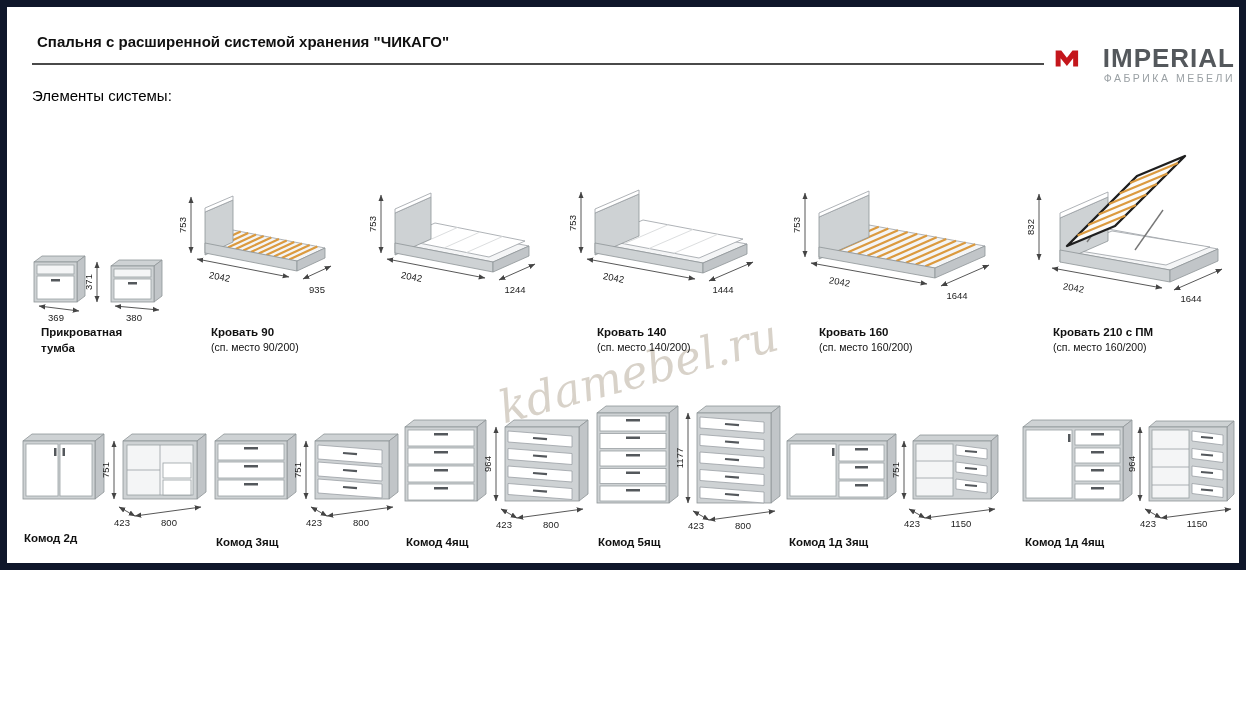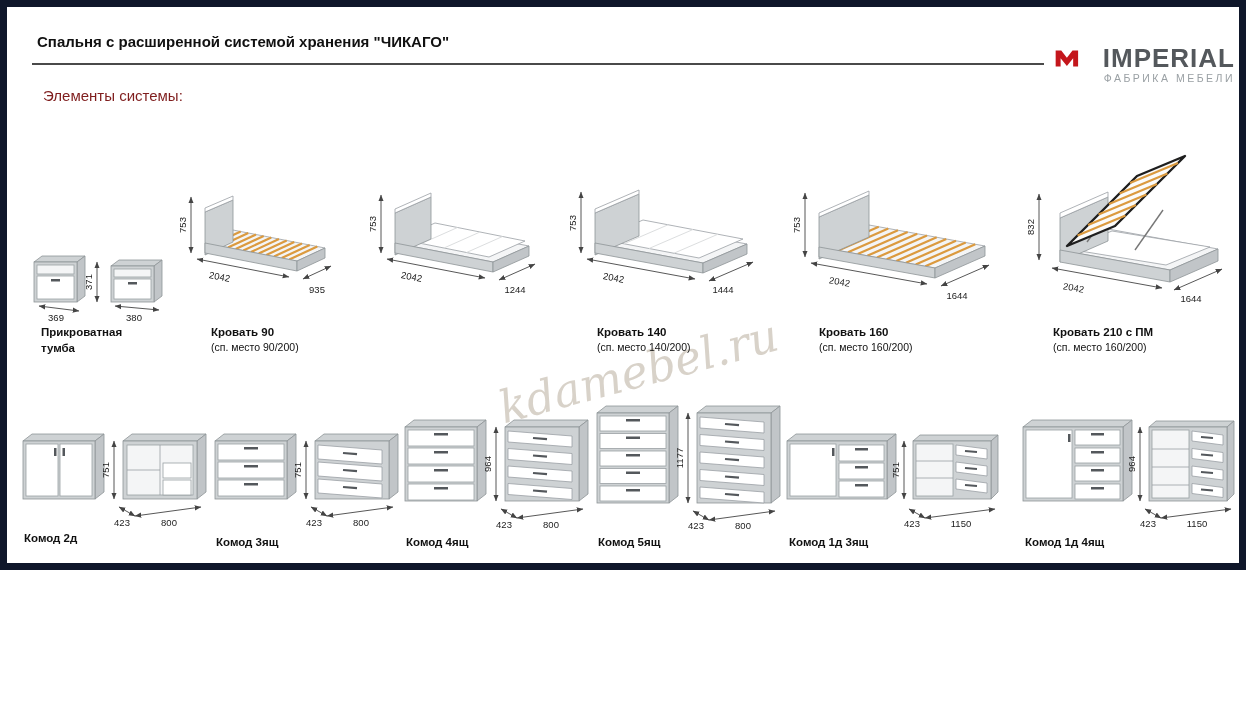--- a/index.html
+++ b/index.html
@@ -5,21 +5,21 @@
 *{margin:0;padding:0;box-sizing:border-box}
 html,body{background:#fff}
 body{font-family:"Liberation Sans",sans-serif;color:#111}
 .page{position:relative;width:1246px;height:570px;background:#fff;border:7px solid #0f172a;overflow:hidden}
 .title{position:absolute;left:30px;top:26px;font-size:15px;font-weight:bold;white-space:nowrap}
 .rule{position:absolute;left:25px;top:56px;width:1012px;border-top:2px solid #4a4a4a}
 .logo{position:absolute;left:1048px;top:38px;width:180px}
 .logo-row{display:flex;align-items:center;justify-content:flex-end;gap:24px}
 .logo-text{font-size:26px;font-weight:bold;color:#54585c;letter-spacing:1px;line-height:1}
 .logo-tag{text-align:right;font-size:10.5px;color:#9aa0a4;letter-spacing:2.5px;margin-top:1px}
-.subtitle{position:absolute;left:36px;top:80px;font-size:15px;color:#7f1d1d}
+.subtitle{position:absolute;left:25px;top:80px;font-size:15px;color:#000000}
 .watermark{position:absolute;left:488px;top:338px;font-family:"DejaVu Serif",serif;font-style:italic;font-size:45px;color:rgba(168,155,135,.45);transform:rotate(-15deg);white-space:nowrap;pointer-events:none}
 .item{position:absolute}
 .cap-t{font-size:11.5px;font-weight:bold;line-height:1.35;white-space:nowrap}
 .cap-s{font-size:10.5px;font-weight:normal;line-height:1.3;white-space:nowrap}
 svg.draw{display:block}
 .cc{fill:#ced2d4;stroke:#8e9497;stroke-width:.8}
 .cc2{fill:#c1c5c8;stroke:#8e9497;stroke-width:.8}
 .wh{fill:#fff;stroke:#9aa0a4;stroke-width:.8}
 .int{fill:#f4f5f6;stroke:#9aa0a4;stroke-width:.8}
 .sl{stroke:#db9a3f;stroke-width:2.2;fill:none}

